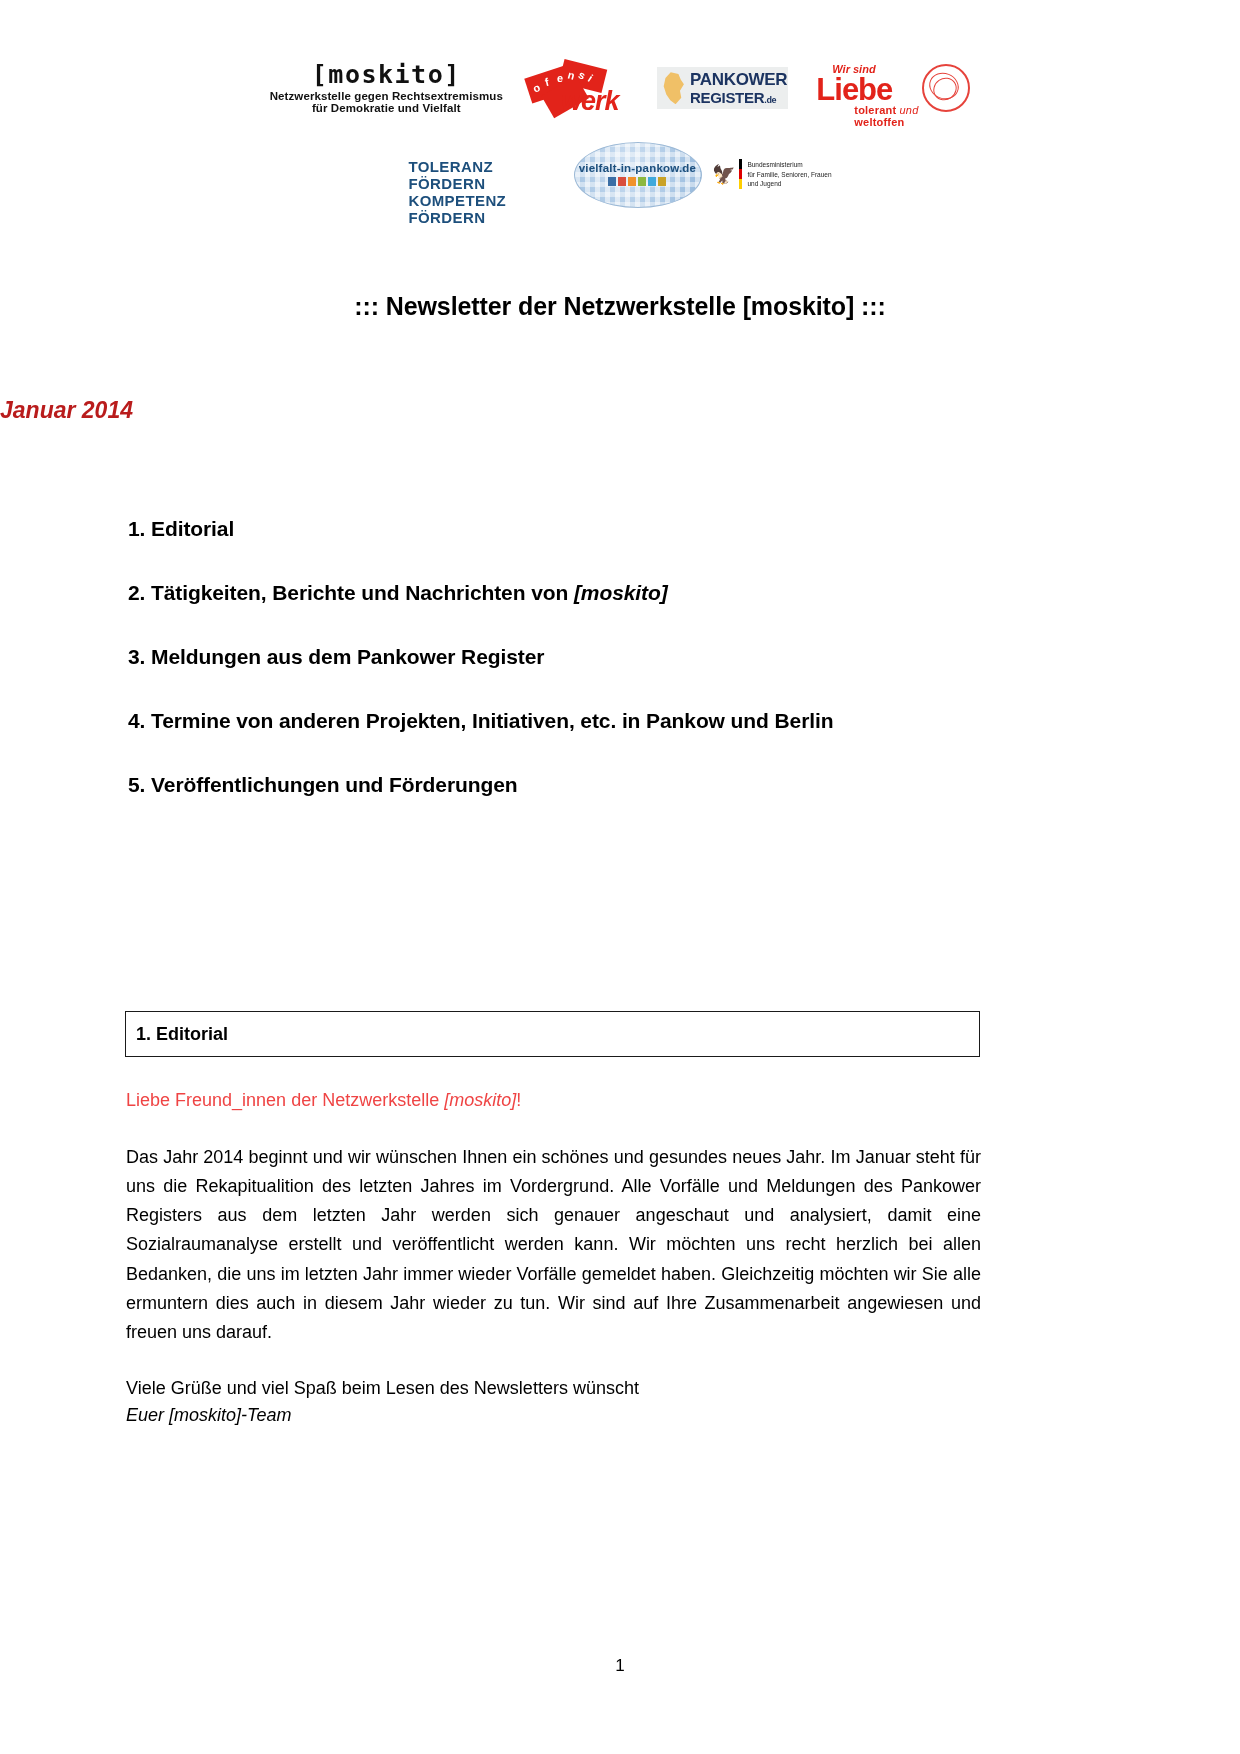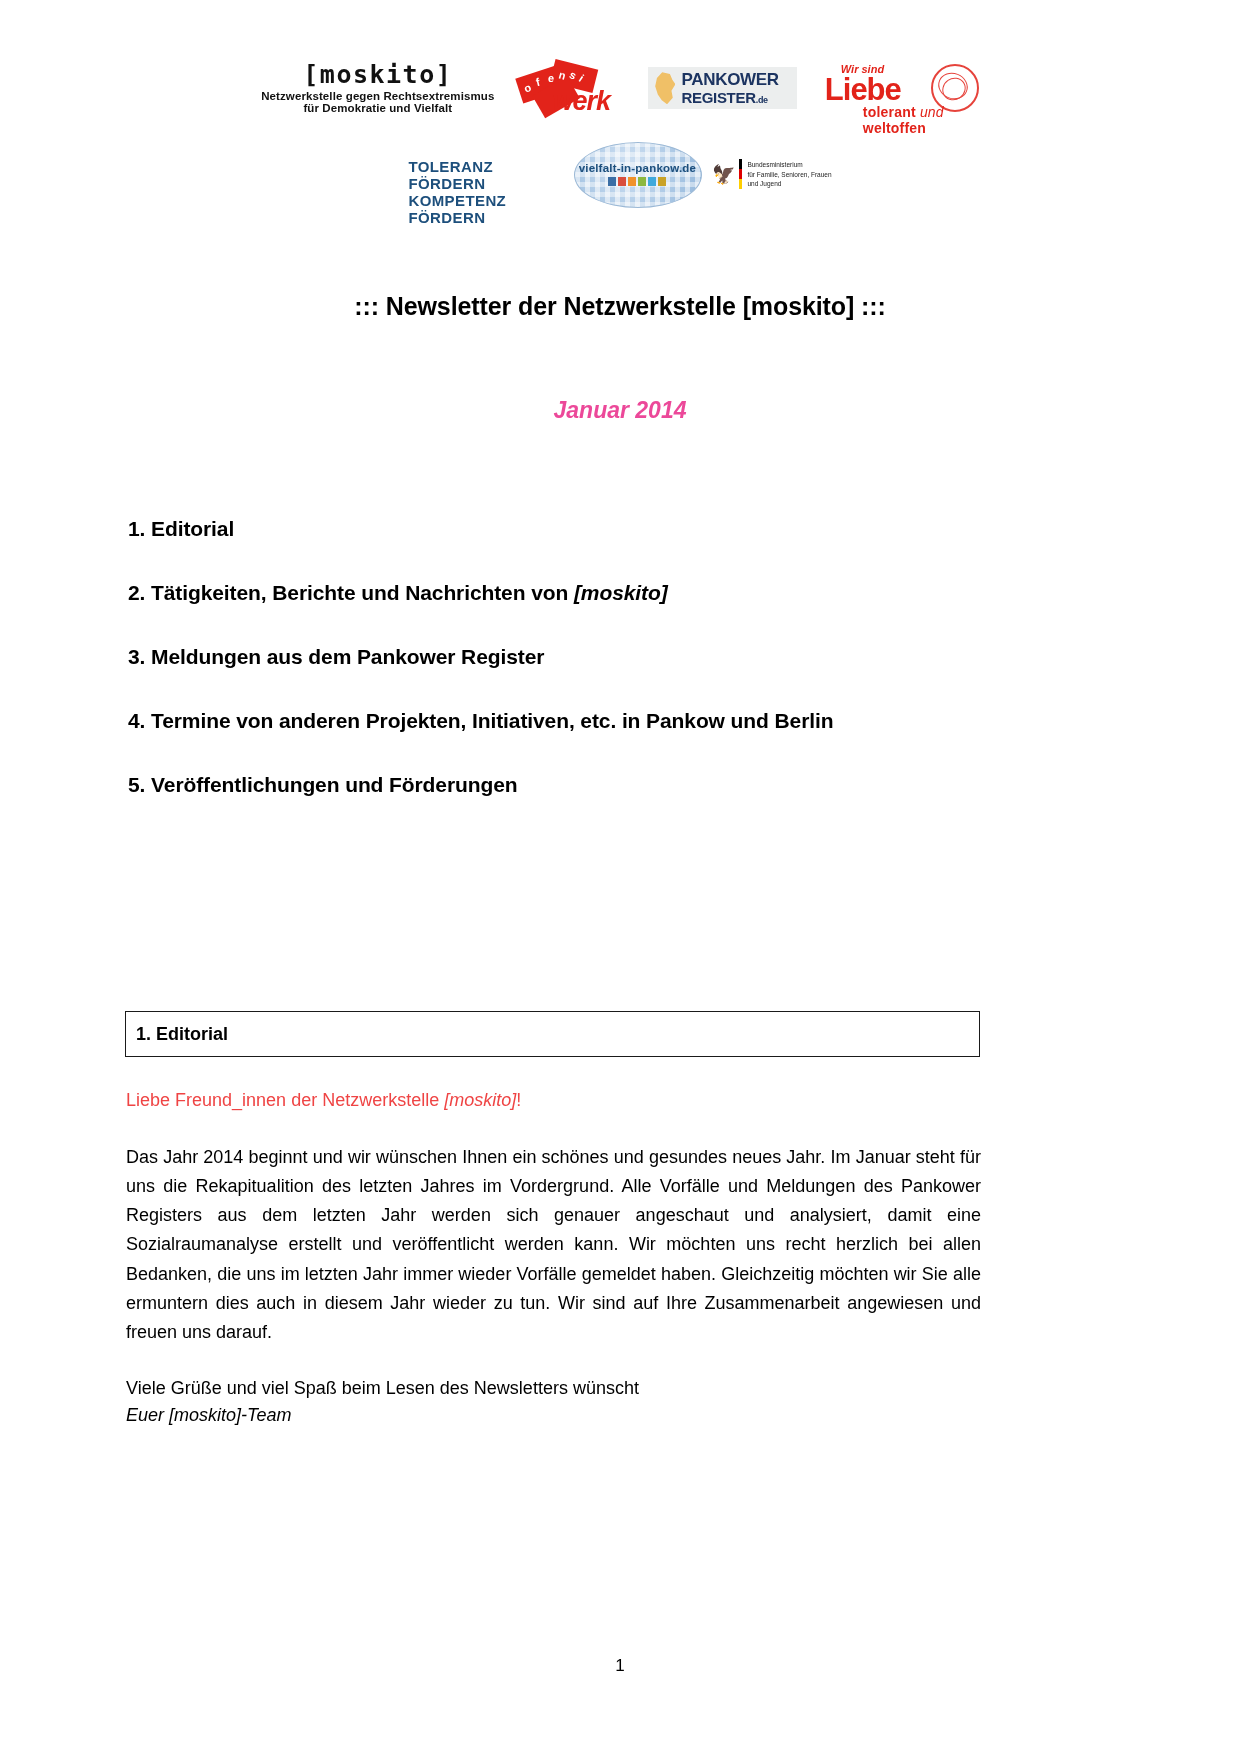--- a/index.html
+++ b/index.html
@@ -110,21 +110,21 @@
     font-size: 27px;
     color: #e2231a;
     letter-spacing: -1px;
   }
 
   
   .logo-pankreg {
     display: flex;
     align-items: center;
     background: #eceeee;
-    padding: 5px 18px 5px 5px;
+    padding: 5px 1px 5px 5px;
     gap: 6px;
     height: 42px;
     box-sizing: border-box;
   }
   .logo-pankreg .map {
     width: 22px;
     height: 32px;
     background: #f0c067;
     clip-path: polygon(40% 0%, 75% 6%, 86% 24%, 100% 38%, 82% 58%, 88% 80%, 62% 100%, 38% 88%, 20% 70%, 8% 44%, 16% 18%);
   }
@@ -174,21 +174,21 @@
     font-size: 31px;
     color: #e2231a;
     letter-spacing: -1px;
     line-height: 1.0;
   }
   .logo-wirsind .ws-sub {
     position: absolute;
     left: 44px; top: 42px;
     font-family: "Liberation Sans", sans-serif;
     font-weight: 700;
-    font-size: 14px;
+    font-size: 11px;
     color: #e2231a;
     letter-spacing: 0.2px;
   }
   .logo-wirsind .ws-sub i { font-style: italic; font-weight: 400; }
   .logo-wirsind .ws-scribble {
     position: absolute;
     right: 0; top: 2px;
     width: 44px; height: 44px;
     border: 2px solid #e2231a;
     border-radius: 50%;
@@ -332,26 +332,25 @@
     font-weight: 700;
     font-size: 25px;
     color: #000000;
     letter-spacing: -0.1px;
   }
   .doc-date {
     position: absolute;
     left: 0;
     top: 397px;
     width: 1240px;
-    text-align: center;
     font-family: "Liberation Sans", sans-serif;
     font-weight: 700;
     font-style: italic;
     font-size: 23px;
-    color: #ec4899;
+    color: #b91c1c;
   }
 
   
   .toc {
     position: absolute;
     left: 128px;
     top: 517px;
     width: 984px;
   }
   .toc-item {

